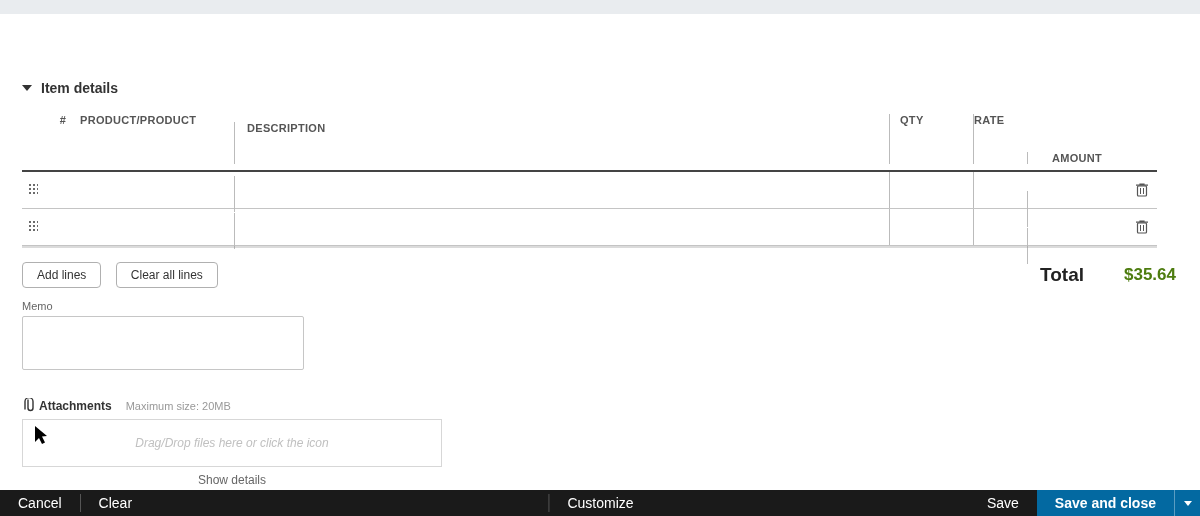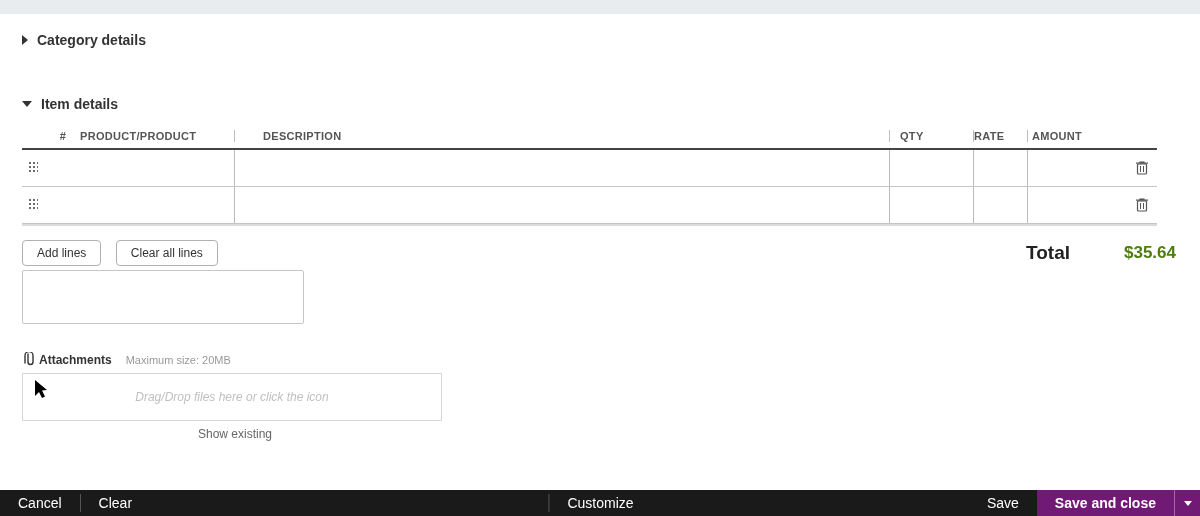--- a/index.html
+++ b/index.html
@@ -50,24 +50,24 @@
     font-size: 11px;
     color: #555;
     letter-spacing: 0.3px;
     border-bottom: 2px solid #444;
     padding-bottom: 6px;
     font-weight: 600;
   }
   .col-drag { width: 30px; }
   .col-num { width: 22px; text-align:center; }
   .col-product { width: 160px; padding-left: 6px; }
-  .col-desc { flex: 1 1 auto; border-left: 1px solid #bbb; padding-left: 28px; }
+  .col-desc { flex: 1 1 auto; border-left: 1px solid #bbb; padding-left: 12px; margin-top: 8px; }
   .col-qty { width: 84px; border-left: 1px solid #bbb; padding-left: 10px; }
   .col-rate { width: 54px; border-left: 1px solid #bbb; padding-left: 0; }
-  .col-amount { width: 100px; border-left: 1px solid #bbb; padding-left: 4px; }
+  .col-amount { width: 100px; border-left: 1px solid #bbb; padding-left: 24px; margin-top: 38px; }
   .col-del { width: 30px; text-align:center; }
   .trow {
     display: flex;
     height: 37px;
     border-bottom: 1px solid #c4c4c4;
     align-items: center;
     font-size: 12px;
   }
   .trow .col-desc, .trow .col-qty, .trow .col-rate, .trow .col-amount {
     height: 100%;
@@ -109,21 +109,21 @@
     font-size: 12px;
     color: #333;
     padding: 0 14px;
     cursor: pointer;
   }
   .btn-outline + .btn-outline { margin-left: 10px; }
   .total-area {
     margin-left: auto;
     display: flex;
     align-items: center;
-    gap: 54px;
+    gap: 40px;
     padding-right: 2px;
   }
   .total-label { font-size: 19px; font-weight: 700; color: #222; }
   .total-amount { font-size: 17px; font-weight: 600; color: #4d7c0f; }
   .memo-label {
     font-size: 11px;
     color: #666;
     margin-top: 12px;
   }
   .memo-box {
@@ -207,21 +207,21 @@
     align-items: center;
   }
   .foot-right {
     margin-left: auto;
     display: flex;
     align-items: center;
     height: 100%;
   }
   .save-close {
     height: 100%;
-    background: #701a75;
+    background: #0369a1;
     display: flex;
     align-items: stretch;
   }
   .sc-main {
     display: flex; align-items: center;
     padding: 0 18px;
     font-weight: 600;
     cursor: pointer;
   }
   .sc-dd {
@@ -237,24 +237,20 @@
     border-top:5px solid #fff;
   }
 </style>
 </head>
 <body>
 
 <div class="topbar"></div>
 
 <div class="content">
 
-  <div class="section-header">
-    <span class="triangle-right"></span>
-    <span>Category details</span>
-  </div>
 
   <div class="spacer"></div>
 
   <div class="section-header">
     <span class="triangle-down"></span>
     <span>Item details</span>
   </div>
 
   
   <div class="item-table">
@@ -314,39 +310,40 @@
     <div class="left-controls">
       <button class="btn-outline">Add lines</button>
       <button class="btn-outline">Clear all lines</button>
     </div>
     <div class="total-area">
       <span class="total-label">Total</span>
       <span class="total-amount">$35.64</span>
     </div>
   </div>
 
+  <div class="memo-label">Memo</div>
   <textarea class="memo-box" value="" style=""></textarea>
 
   <div class="attach-row">
     <div class="attach-label">
       <svg width="13" height="15" viewBox="0 0 13 15">
         <path d="M6 2v8a2.5 2.5 0 0 0 5 0V3.5a4 4 0 0 0-8 0V11" fill="none" stroke="#333" stroke-width="1.4" stroke-linecap="round"></path>
       </svg>
       <span>Attachments</span>
     </div>
     <span class="attach-size">Maximum size: 20MB</span>
   </div>
 
   <div class="dropzone">
     <svg class="cursor-arrow" width="18" height="22" viewBox="0 0 18 22">
       <path d="M2 2 L2 18 L6 14 L9 20 L12 18.5 L9 12.5 L14 12 Z" fill="#000"></path>
     </svg>
     <span>Drag/Drop files here or click the icon</span>
   </div>
-  <div class="show-existing">Show existing</div>
+  <div class="show-existing">Show details</div>
 
 </div>
 
 <div class="footer">
   <div class="foot-link">Cancel</div>
   <div class="vsep"></div>
   <div class="foot-link">Clear</div>
 
   <div class="foot-center">
     <div class="vsep"></div>

